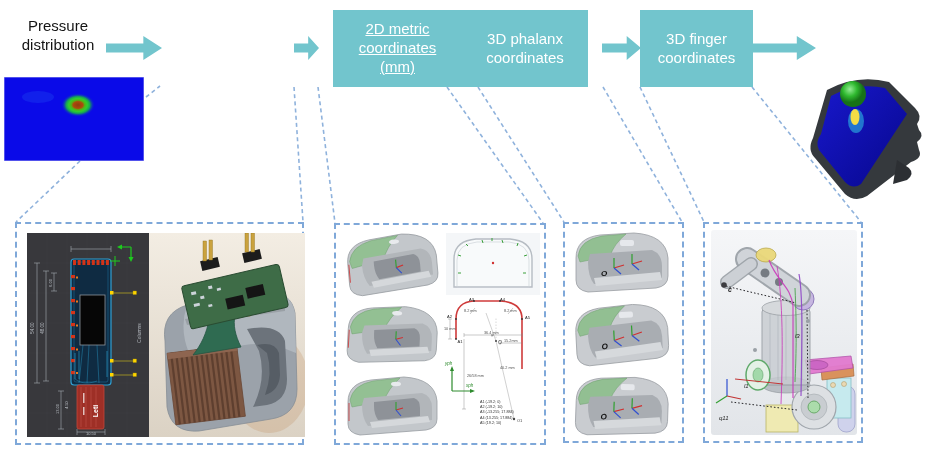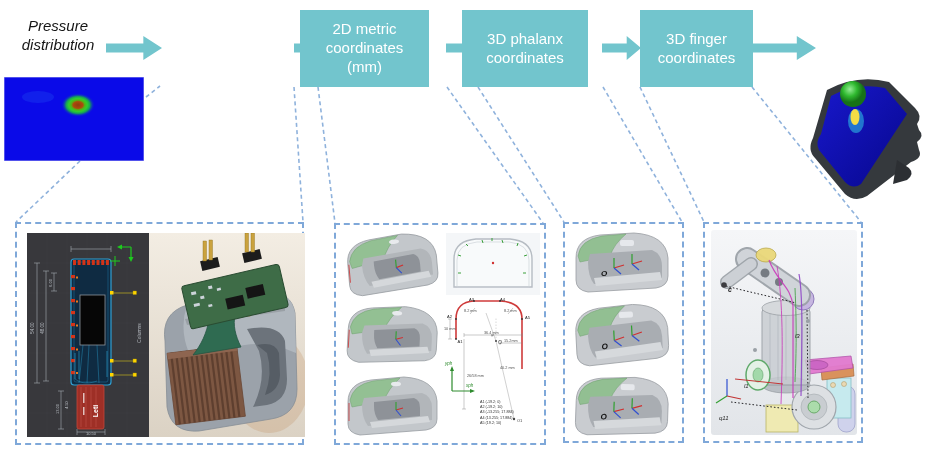--- a/index.html
+++ b/index.html
@@ -28,33 +28,33 @@
     <line class="conn" x1="80" y1="161" x2="16" y2="222"></line>
     <line class="conn" x1="294" y1="87" x2="303" y2="222"></line>
     <line class="conn" x1="318" y1="87" x2="335" y2="223"></line>
     <line class="conn" x1="447" y1="87" x2="543" y2="223"></line>
     <line class="conn" x1="478" y1="87" x2="564" y2="222"></line>
     <line class="conn" x1="603" y1="87" x2="682" y2="222"></line>
     <line class="conn" x1="640" y1="87" x2="704" y2="222"></line>
     <line class="conn" x1="752" y1="87" x2="861" y2="222"></line>
   </svg>
 
-  <div class="flow-label" style="left:8px;top:17px;width:100px;font-style:italic;">Pressure
+  <div class="flow-label" style="left:8px;top:17px;width:100px;">Pressure
 distribution</div>
 
   <svg class="arrow" style="left:106px;width:56px;" viewBox="0 0 60 26" preserveAspectRatio="none">
     <polygon points="0,8.5 40,8.5 40,1 60,13 40,25 40,17.5 0,17.5" style="fill:var(--teal,#72c5cd)"></polygon>
   </svg>
 
 
   <svg class="arrow" style="left:294px;width:25px;" viewBox="0 0 60 26" preserveAspectRatio="none">
     <polygon points="0,8.5 34,8.5 34,1 60,13 34,25 34,17.5 0,17.5" style="fill:var(--teal,#72c5cd)"></polygon>
   </svg>
 
-  <div class="flow-box" style="left:300px;width:129px;">2D metric
+  <div class="flow-box" style="left:333px;width:129px;text-decoration:underline;">2D metric
 coordinates
 (mm)</div>
 
   <svg class="arrow" style="left:446px;width:33px;" viewBox="0 0 60 26" preserveAspectRatio="none">
     <polygon points="0,8.5 36,8.5 36,1 60,13 36,25 36,17.5 0,17.5" style="fill:var(--teal,#72c5cd)"></polygon>
   </svg>
 
   <div class="flow-box" style="left:462px;width:126px;">3D phalanx
 coordinates</div>
 

